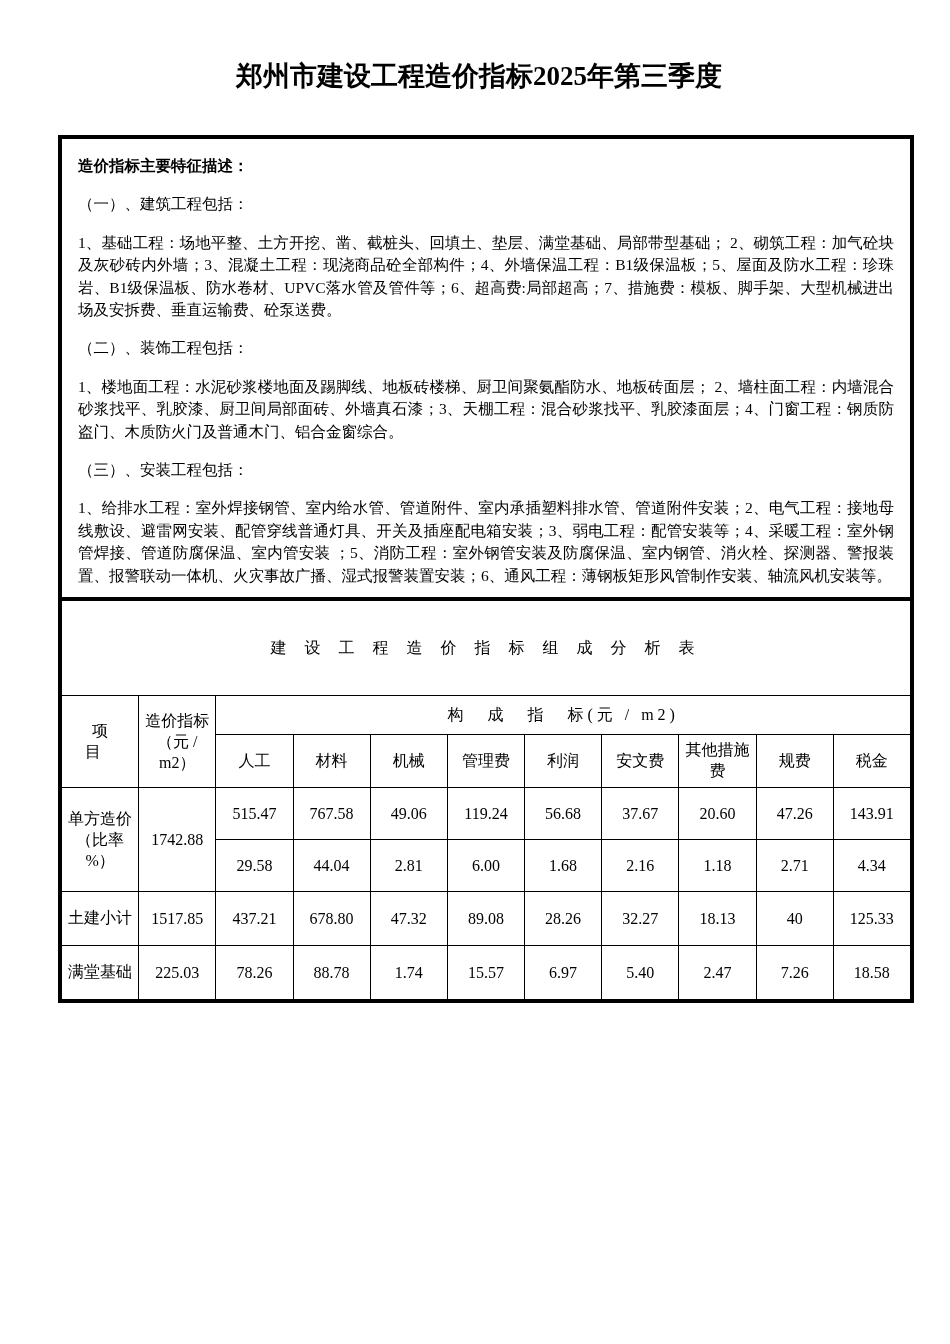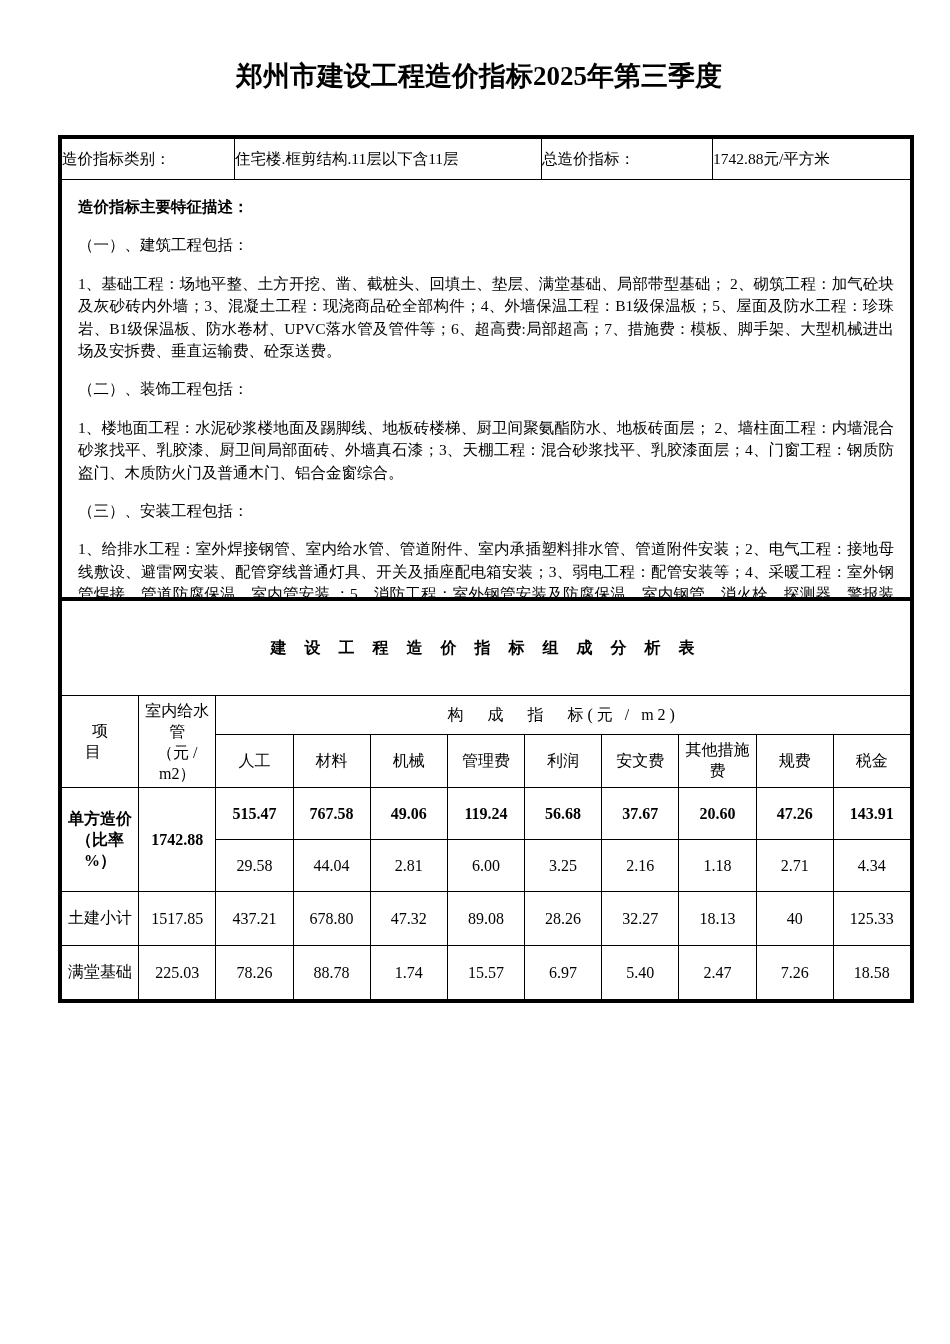--- a/index.html
+++ b/index.html
@@ -95,21 +95,21 @@
     text-justify: inter-ideograph;
   }
 
   
   #block-bottom { top: 597px; }
 
   .analysis-title td {
     height: 94px;
     text-align: center;
     font-size: 22px;
-    font-weight: bold;
+    font-weight: normal;
     letter-spacing: 7px;
     border-left: 0;
     border-right: 0;
     border-top: 0;
   }
 
   table.atable {
     border-collapse: collapse;
     width: 100%;
     table-layout: fixed;
@@ -136,42 +136,36 @@
     letter-spacing: 4px;
   }
   .h-sub { height: 52px; }
 
   .item-head {
     letter-spacing: 14px;
     text-indent: 14px;
   }
   .idx-head { line-height: 21px; }
 
-  .r-unit  { height: 52px; font-weight: bold; }
+  .r-unit  { height: 52px; }
   .r-sub   { height: 52px; }
   .r-tj    { height: 54px; margin-left: 8px; }
   .r-az    { height: 54px; }
   .lbl-unit { line-height: 21px; }
 </style>
 </head>
 <body>
 
 <div class="page">
 
   <div class="doc-title">郑州市建设工程造价指标2025年第三季度</div>
 
   <div class="block" id="block-top">
     <table class="grid">
       <tbody>
-          <tr class="hdr-row">
-        <td class="hdr-label">造价指标类别：</td>
-        <td class="hdr-value">住宅楼.框剪结构.11层以下含11层</td>
-        <td class="hdr-label2">总造价指标：</td>
-        <td class="hdr-value2">1742.88元/平方米</td>
-      </tr>
       <tr>
         <td class="desc-cell" colspan="4">
           <p class="d-strong">造价指标主要特征描述：</p>
           <p>（一）、建筑工程包括：</p>
           <p>1、基础工程：场地平整、土方开挖、凿、截桩头、回填土、垫层、满堂基础、局部带型基础； 2、砌筑工程：加气砼块及灰砂砖内外墙；3、混凝土工程：现浇商品砼全部构件；4、外墙保温工程：B1级保温板；5、屋面及防水工程：珍珠岩、B1级保温板、防水卷材、UPVC落水管及管件等；6、超高费:局部超高；7、措施费：模板、脚手架、大型机械进出场及安拆费、垂直运输费、砼泵送费。</p>
           <p>（二）、装饰工程包括：</p>
           <p>1、楼地面工程：水泥砂浆楼地面及踢脚线、地板砖楼梯、厨卫间聚氨酯防水、地板砖面层； 2、墙柱面工程：内墙混合砂浆找平、乳胶漆、厨卫间局部面砖、外墙真石漆；3、天棚工程：混合砂浆找平、乳胶漆面层；4、门窗工程：钢质防盗门、木质防火门及普通木门、铝合金窗综合。</p>
           <p>（三）、安装工程包括：</p>
           <p>1、给排水工程：室外焊接钢管、室内给水管、管道附件、室内承插塑料排水管、管道附件安装；2、电气工程：接地母线敷设、避雷网安装、配管穿线普通灯具、开关及插座配电箱安装；3、弱电工程：配管安装等；4、采暖工程：室外钢管焊接、管道防腐保温、室内管安装 ；5、消防工程：室外钢管安装及防腐保温、室内钢管、消火栓、探测器、警报装置、报警联动一体机、火灾事故广播、湿式报警装置安装；6、通风工程：薄钢板矩形风管制作安装、轴流风机安装等。</p>
         </td>
@@ -183,21 +177,21 @@
   <div class="block" id="block-bottom">
     <table class="atable">
       <tbody>
           <tr class="analysis-title">
         <td colspan="11">建 设 工 程 造 价 指 标 组 成 分 析 表</td>
       </tr>
 
       <tr class="thick-top">
         <td class="col-item item-head" rowspan="2">项　　目</td>
         <td class="col-index idx-head" rowspan="2">
-          <div>室内给水管</div>
+          <div>造价指标</div>
           <div>（元 / m2）</div>
         </td>
         <td class="h-compose" colspan="9">构　成　指　标(元 / m2)</td>
       </tr>
 
       <tr>
         <td class="col-num h-sub">人工</td>
         <td class="col-num h-sub">材料</td>
         <td class="col-num h-sub">机械</td>
         <td class="col-num h-sub">管理费</td>
@@ -224,21 +218,21 @@
         <td>20.60</td>
         <td>47.26</td>
         <td>143.91</td>
       </tr>
 
       <tr class="r-sub thick-bottom">
         <td>29.58</td>
         <td>44.04</td>
         <td>2.81</td>
         <td>6.00</td>
-        <td>3.25</td>
+        <td>1.68</td>
         <td>2.16</td>
         <td>1.18</td>
         <td>2.71</td>
         <td>4.34</td>
       </tr>
 
       <tr class="r-tj">
         <td>土建小计</td>
         <td>1517.85</td>
         <td>437.21</td>

